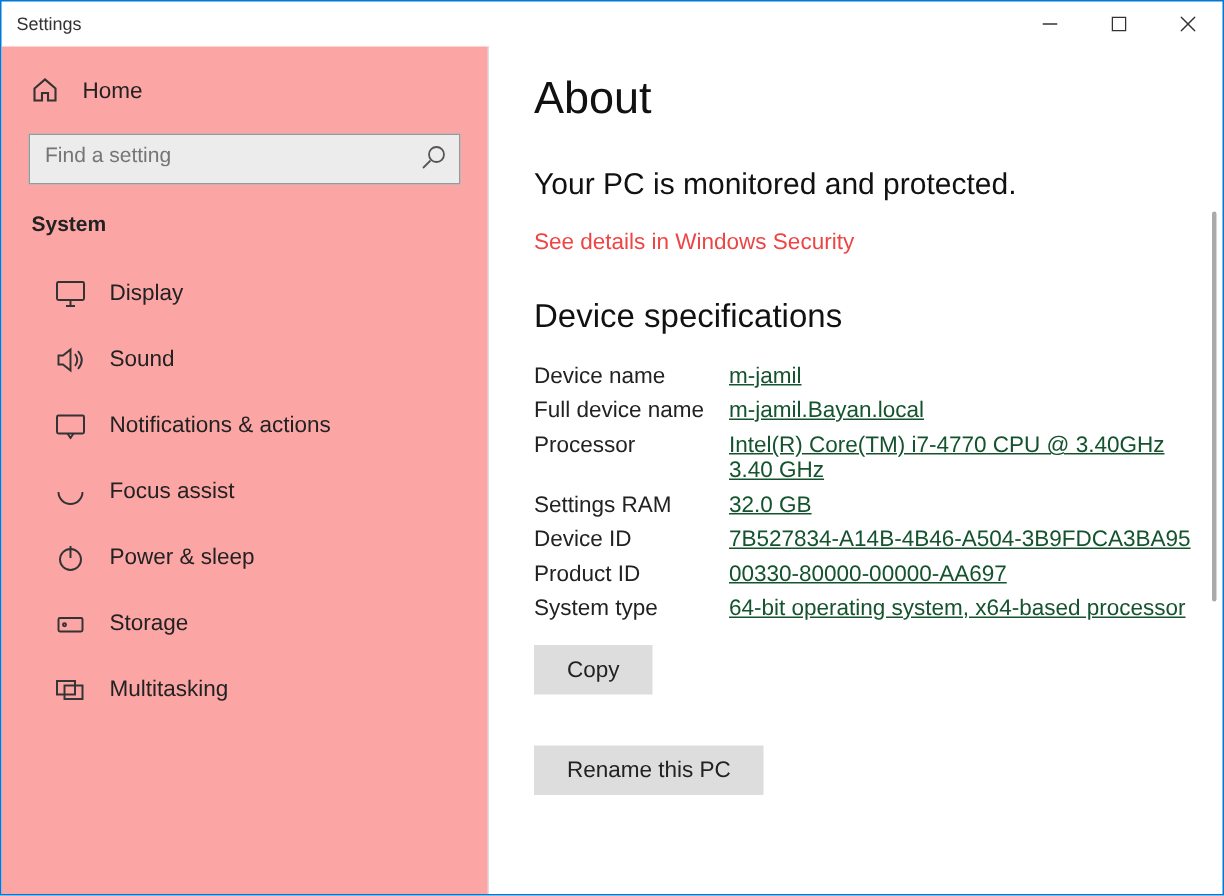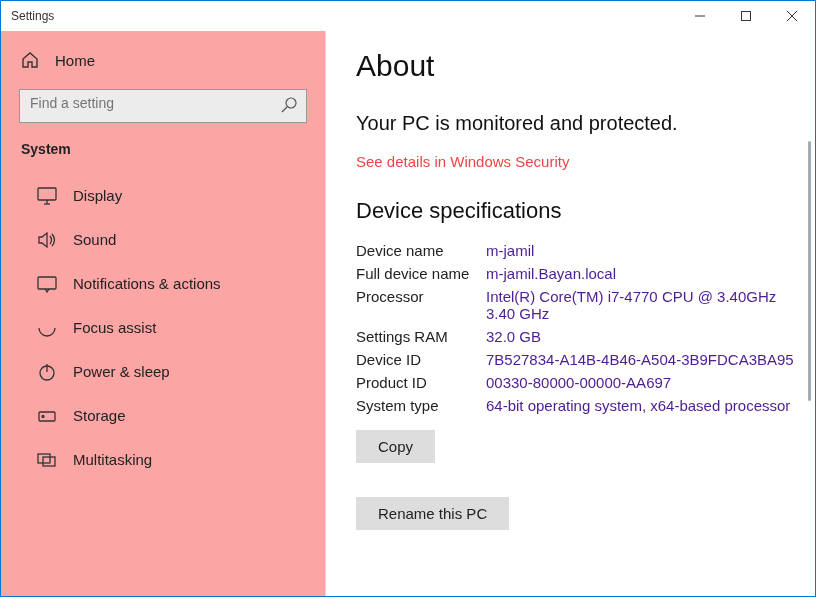--- a/index.html
+++ b/index.html
@@ -19,21 +19,21 @@
   .nav-item { display: flex; align-items: flex-start; padding: 12px 36px; font-size: 15px; color: #222; }
   .nav-item svg { margin-right: 16px; flex-shrink: 0; }
   .nav-item.spaced { margin-top: 2px; }
   .content { flex: 1; padding: 18px 0 0 30px; position: relative; overflow: hidden; }
   .content h1 { font-weight: 400; font-size: 30px; margin-bottom: 18px; color: #111; }
   .protected { font-size: 20px; color: #111; margin-bottom: 18px; margin-top: 29px; }
   .link { color: #ef4444; font-size: 15px; margin-bottom: 28px; display: inline-block; }
   .content h2 { font-weight: 400; font-size: 22px; color: #111; margin-bottom: 18px; }
   .spec-row { display: flex; font-size: 15px; color: #333; margin-bottom: 6px; }
   .spec-label { width: 130px; flex-shrink: 0; color: #222; }
-  .spec-value { color: #4c1d95; max-width: 310px; }
+  .spec-value { color: #14532d; max-width: 310px; text-decoration: underline; }
   .btn { background: #ddd; border: none; padding: 8px 22px; font-size: 15px; color: #222; margin-top: 10px; }
   .btn.copy { margin-top: 10px; margin-bottom: 24px; }
   .scrollbar { position: absolute; right: 4px; top: 110px; width: 3px; height: 260px; background: #aaa; border-radius: 2px; }
 </style>
 </head>
 <body>
 
 <div class="titlebar">
   <span>Settings</span>
   <div class="controls">

